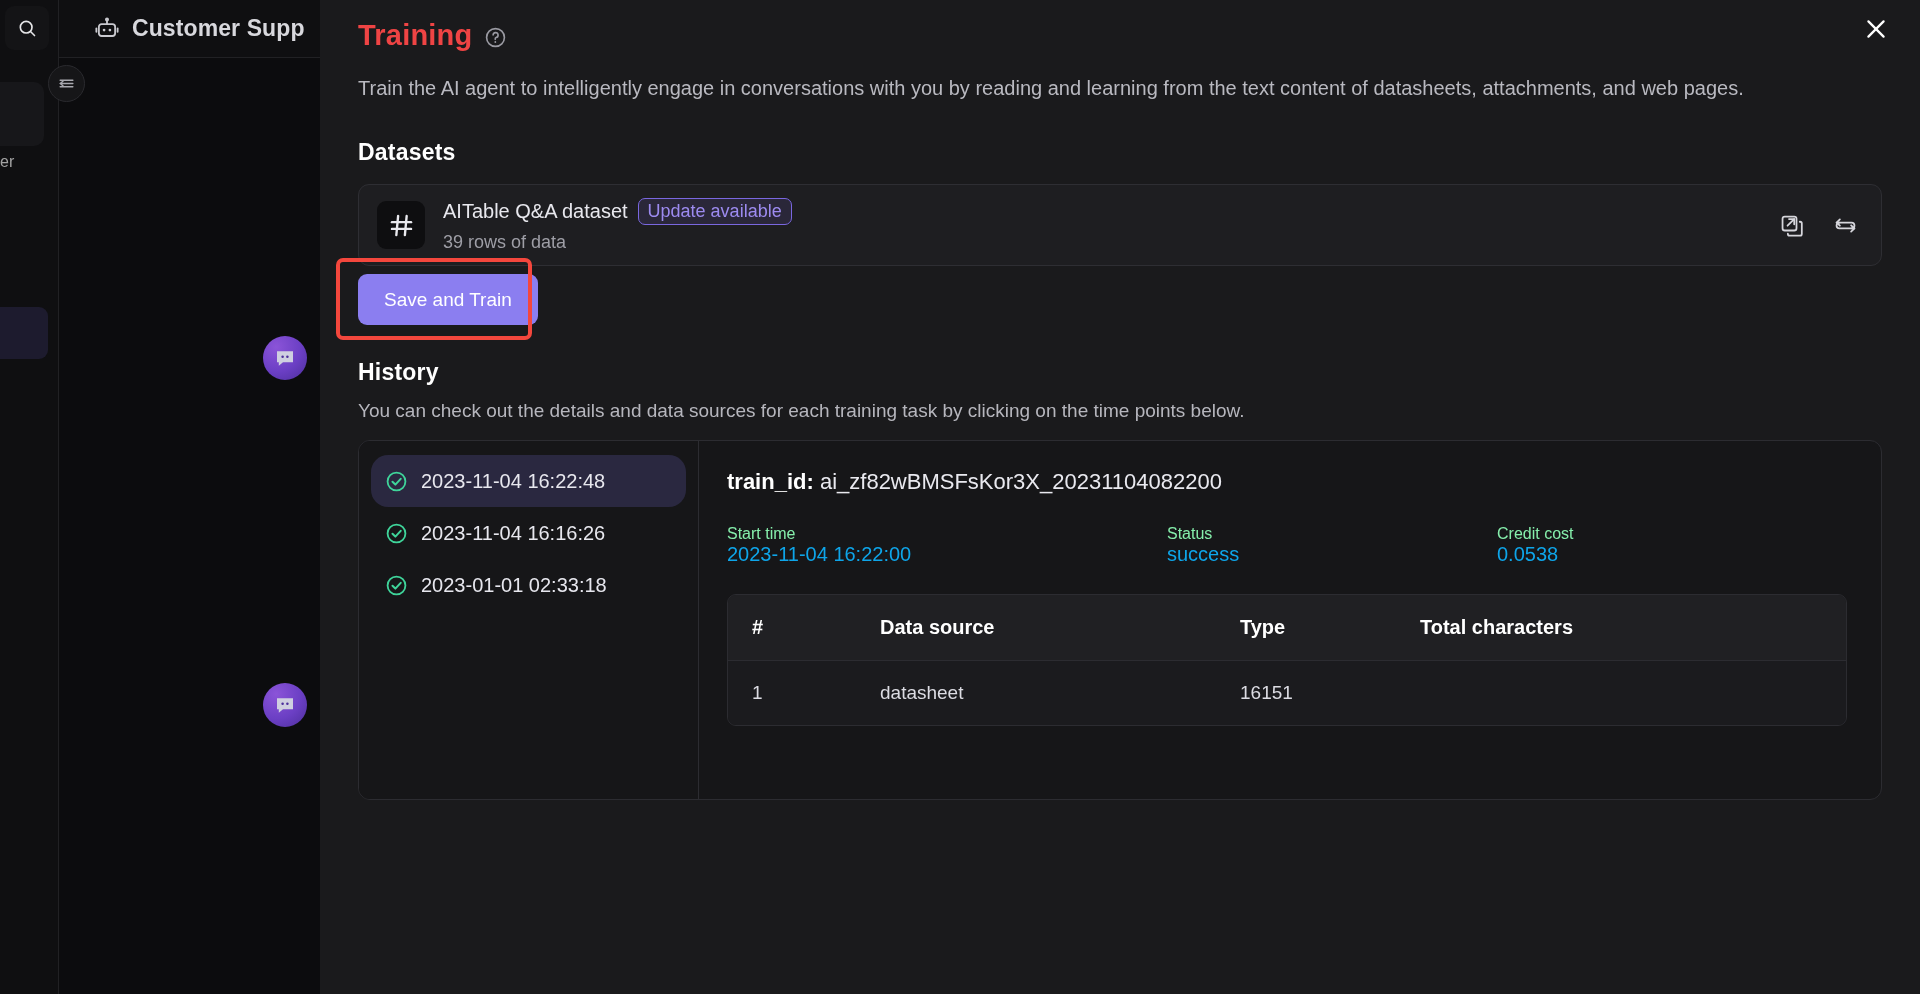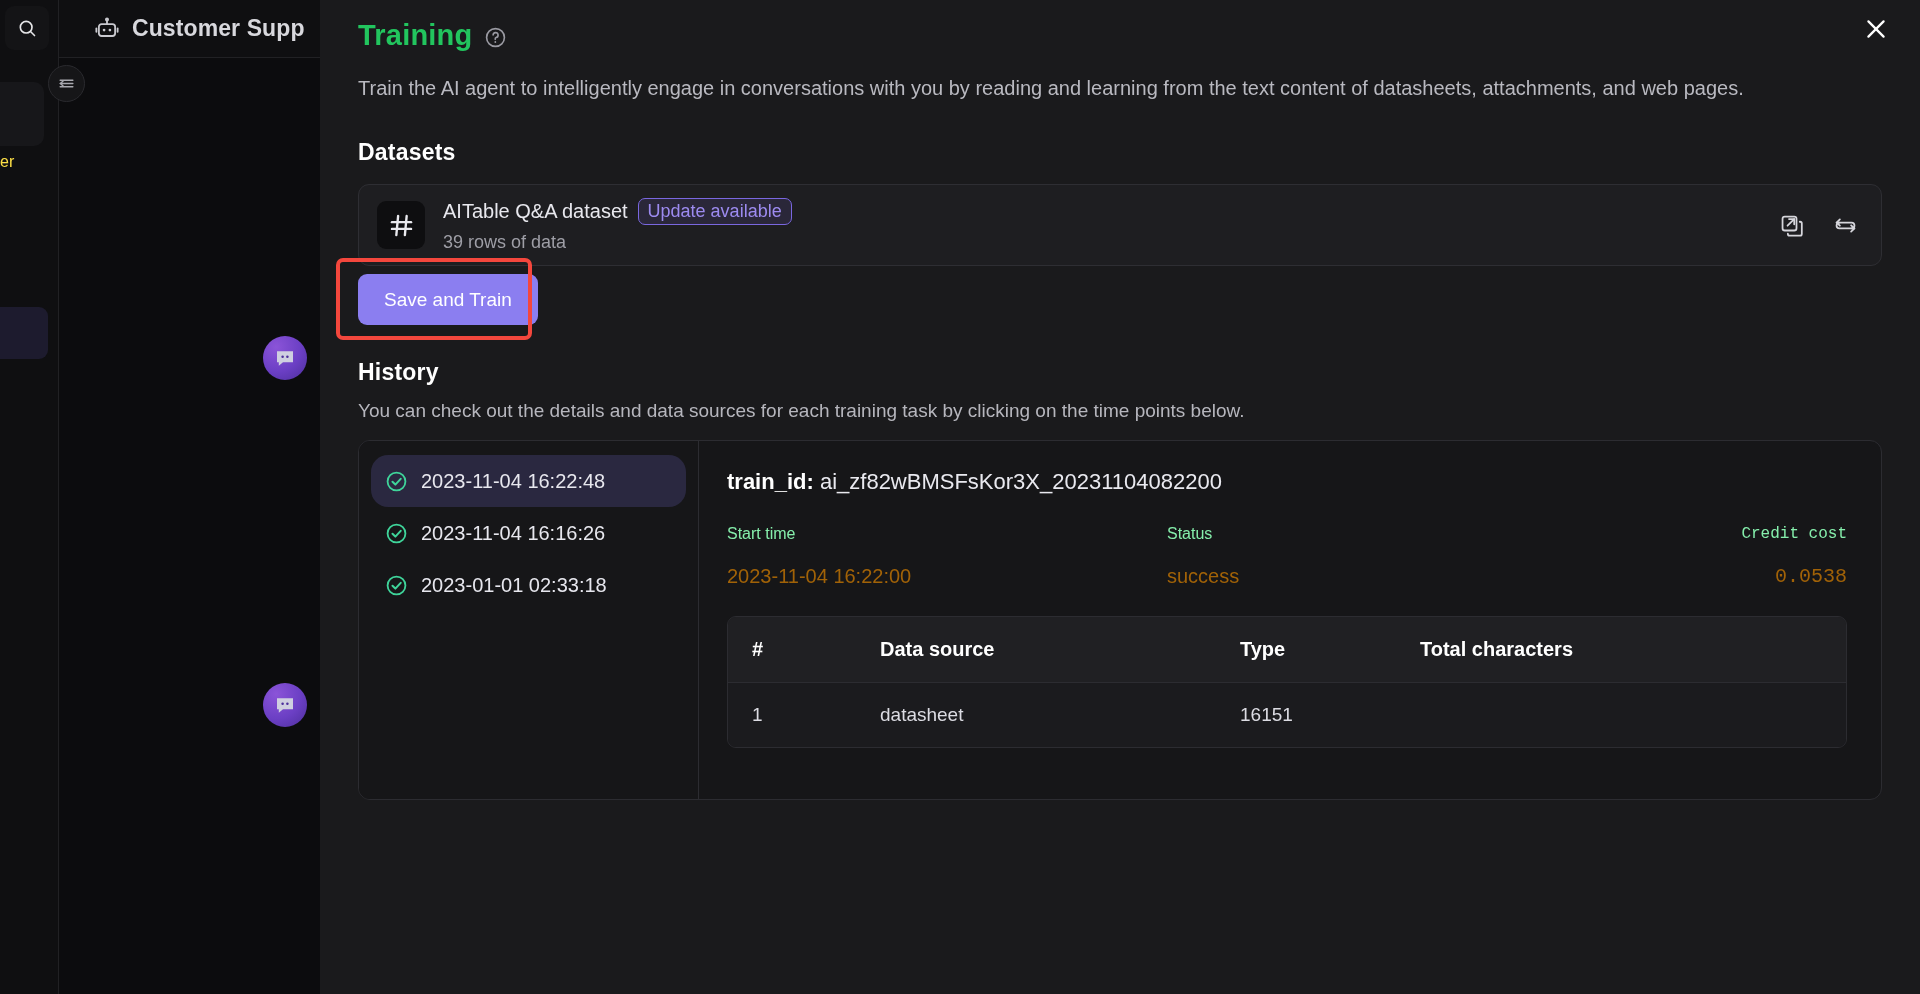--- a/index.html
+++ b/index.html
@@ -42,21 +42,21 @@
     left: -12px; top: 82px;
     width: 56px; height: 64px;
     border-radius: 10px;
     background: #17171a;
   }
 
   .bg-rail-text {
     position: absolute;
     left: 0px; top: 153px;
     width: 48px;
-    color: #fde047;
+    color: #a3a3a3;
     font-size: 16px;
     text-align: left;
     padding-left: 0px;
   }
 
   .bg-rail-active {
     position: absolute;
     left: -18px; top: 307px;
     width: 66px; height: 52px;
     border-radius: 9px;
@@ -124,21 +124,21 @@
 
   .modal-header {
     position: relative;
     padding: 12px 0 0 38px;
     display: flex; align-items: center; gap: 12px;
     height: 58px;
   }
   .modal-title {
     font-size: 29px;
     font-weight: bold;
-    color: #22c55e;
+    color: #ef4444;
     letter-spacing: .2px;
   }
   .help-icon {
     width: 23px; height: 23px;
     stroke: #9a9aa2; fill: none; stroke-width: 1.7;
     margin-top: 4px;
   }
   .close-btn {
     position: absolute;
     right: 22px; top: 7px;
@@ -296,22 +296,22 @@
     white-space: nowrap;
   }
   .train-id-line b { font-weight: bold; color: #ffffff; }
 
   .meta-grid {
     margin-top: 30px;
     display: grid;
     grid-template-columns: 440px 330px 1fr;
   }
   .meta-label { font-size: 16px; color: #86efac; }
-  .meta-value { font-size: 20px; color: #a16207; margin-top: 22px; }
-  .meta-col-right { text-align: right; font-family: Liberation Mono, monospace; }
+  .meta-value { font-size: 20px; color: #0ea5e9; }
+  .meta-col-right { text-align: left; }
 
   .src-table {
     margin-top: 28px;
     border: 1px solid #2c2c31;
     border-radius: 9px;
     overflow: hidden;
     background: #1b1b1e;
   }
   .src-row {
     display: grid;

